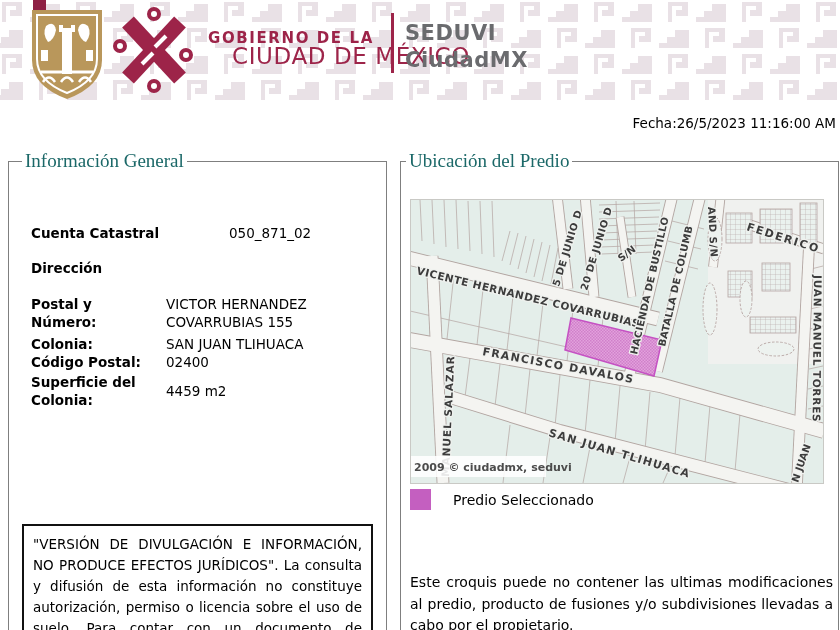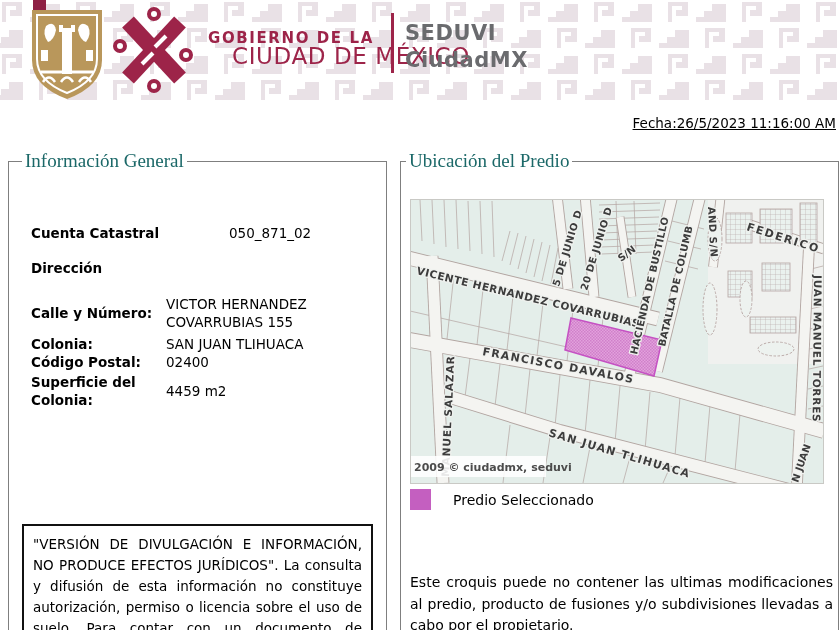--- a/index.html
+++ b/index.html
@@ -13,21 +13,21 @@
   .maroon-chip{position:absolute;left:33px;top:0;width:13px;height:27px;background:#8e2044;}
   .shield{position:absolute;left:28px;top:8px;}
   .cdmx{position:absolute;left:112px;top:6px;}
   .gob-text{position:absolute;left:208px;top:30px;color:#9d2449;white-space:nowrap;}
   .gob-l1{font-size:15px;font-weight:600;letter-spacing:1.6px;line-height:17px;}
   .gob-l2{font-size:23px;font-weight:400;letter-spacing:0.6px;line-height:19px;margin-left:24px;}
   .divider{position:absolute;left:391px;top:13px;width:3px;height:60px;background:#9d2449;}
   .org{position:absolute;left:405px;top:20px;color:#6a6b6e;font-weight:800;
        font-size:21px;line-height:27px;letter-spacing:0.5px;white-space:nowrap;}
 
-  .date-line{position:absolute;top:115px;right:4px;font-size:13.5px;text-decoration:underline;}
+  .date-line{position:absolute;top:115px;right:4px;font-size:13.5px;}
 
   
   fieldset{position:absolute;border:1px solid #7f7f7f;margin:0;padding:0;background:#fff;}
   legend{font-family:"Liberation Serif","DejaVu Serif",serif;font-weight:normal;
          font-size:19px;color:#1b6868;padding:0 3px;}
   #fs-left{left:8px;top:150px;width:377px;height:540px;}
   #fs-left legend{margin-left:13px;}
   #fs-right{left:400px;top:150px;width:437px;height:540px;}
   #fs-right legend{margin-left:5px;}
 
@@ -117,21 +117,21 @@
     <div class="rows">
       <div class="frow" style="margin-bottom:17px">
         <span class="lab">Cuenta Catastral</span>
         <span style="padding-left:63px">050_871_02</span>
       </div>
       <div class="frow" style="margin-bottom:18px">
         <span class="lab">Dirección</span>
         <span></span>
       </div>
       <div class="frow vcenter" style="margin-bottom:4px">
-        <span class="lab">Calle y Número:</span>
+        <span class="lab">Postal y Número:</span>
         <span style="max-width:200px">VICTOR HERNANDEZ COVARRUBIAS 155</span>
       </div>
       <div class="frow" style="">
         <span class="lab">Colonia:</span>
         <span>SAN JUAN TLIHUACA</span>
       </div>
       <div class="frow" style="margin-bottom:2px">
         <span class="lab">Código Postal:</span>
         <span>02400</span>
       </div>

